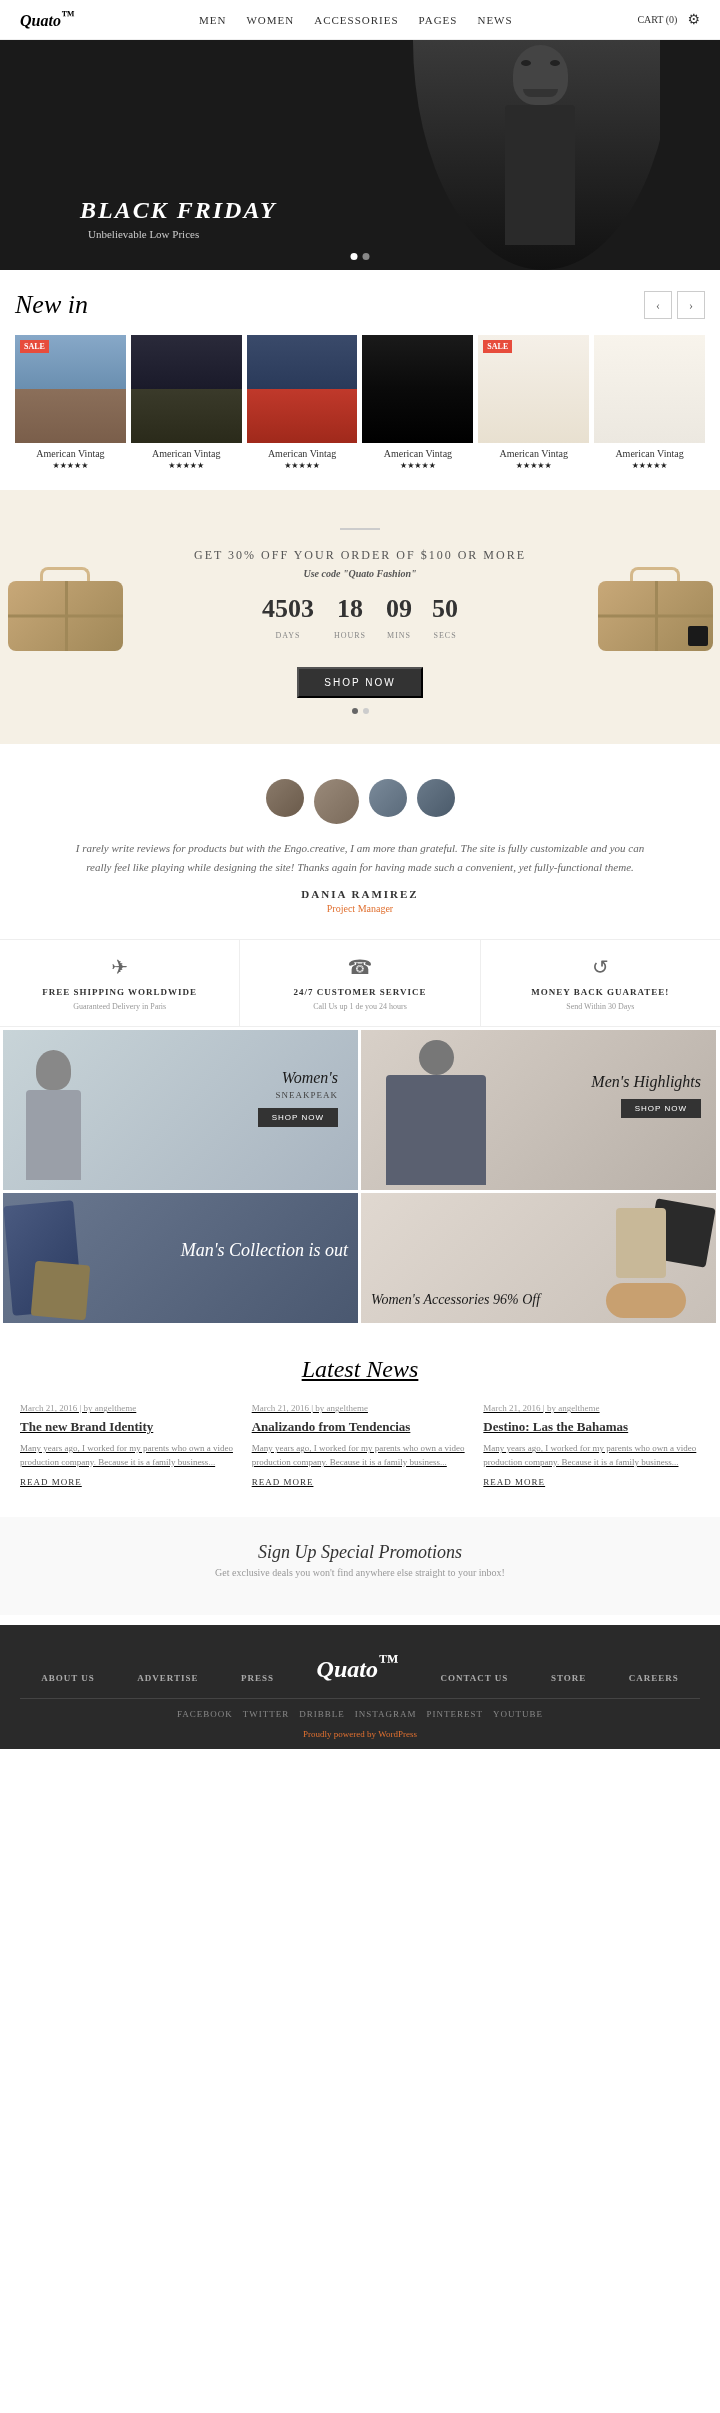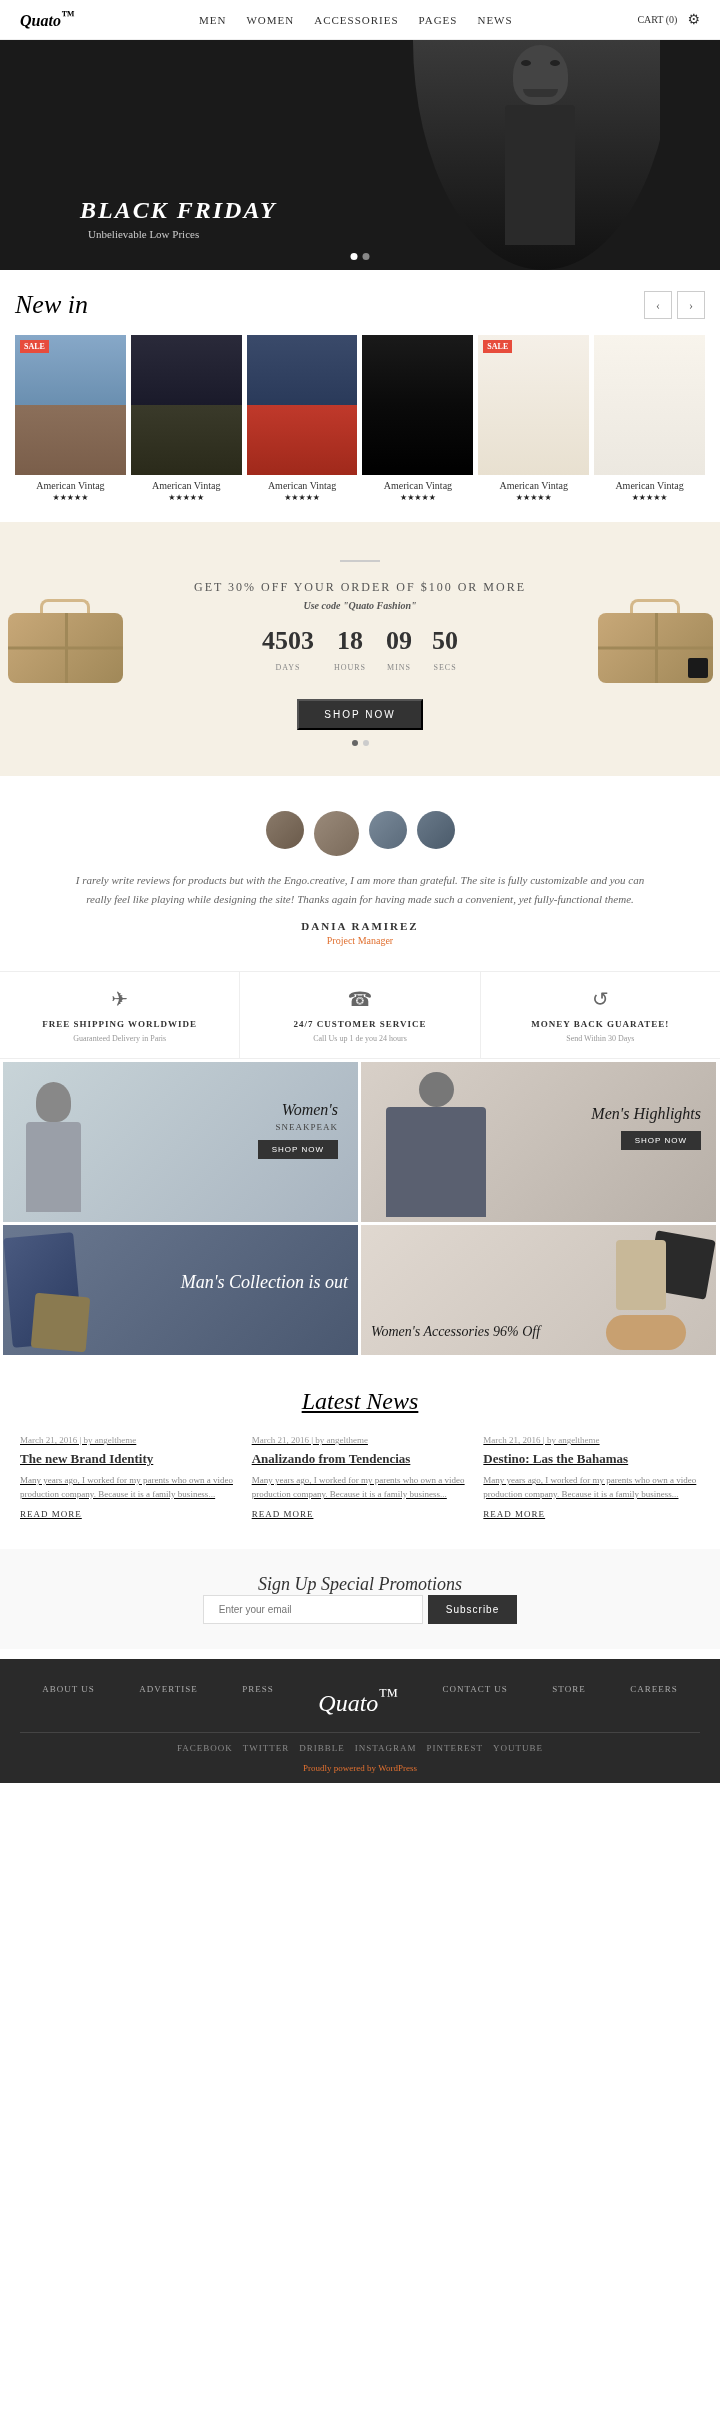--- a/index.html
+++ b/index.html
@@ -30,21 +30,21 @@
     
     .section-new { padding: 20px 15px 10px; }
     .section-header { display: flex; justify-content: space-between; align-items: center; margin-bottom: 15px; }
     .section-title { font-size: 26px; font-weight: normal; font-style: italic; }
     .nav-arrows { display: flex; gap: 5px; }
     .nav-arrow { width: 28px; height: 28px; border: 1px solid #ccc; display: flex; align-items: center; justify-content: center; cursor: pointer; font-size: 12px; color: #666; background: #fff; }
     
     .products-grid { display: flex; gap: 5px; overflow: hidden; }
     .product-card { flex: 1; min-width: 0; position: relative; }
     .product-img {
-      width: 100%; height: 140px; overflow: hidden; position: relative;
+      width: 100%; height: 108px; overflow: hidden; position: relative;
       background: #e8e8e8;
     }
     .product-img-inner {
       width: 100%; height: 100%;
       background: #d0d0d0;
     }
     .sale-badge {
       position: absolute; top: 5px; left: 5px; background: #e74c3c;
       color: #fff; font-size: 8px; padding: 2px 4px; font-weight: bold;
     }
@@ -129,21 +129,21 @@
     
     .signup-section { background: #f9f9f9; padding: 25px 20px; text-align: center; margin: 10px 0; }
     .signup-section h3 { font-size: 18px; font-style: italic; font-weight: normal; color: #333; }
     .signup-section p { font-size: 10px; color: #999; margin-top: 4px; margin-bottom: 12px; }
     .signup-form { display: flex; justify-content: center; gap: 5px; }
     .signup-input { padding: 8px 15px; border: 1px solid #ddd; font-size: 10px; color: #aaa; width: 220px; outline: none; }
     .signup-btn { padding: 8px 18px; background: #333; color: #fff; font-size: 10px; border: none; cursor: pointer; letter-spacing: 1px; }
 
     
     .footer { background: #2a2a2a; padding: 25px 20px 10px; }
-    .footer-links { display: flex; justify-content: space-around; align-items: flex-start; margin-bottom: 15px; }
+    .footer-links { display: flex; justify-content: space-around; align-items: flex-end; margin-bottom: 15px; font-weight: bold; }
     .footer-link { font-size: 9px; color: #aaa; text-decoration: none; letter-spacing: 1px; text-transform: uppercase; }
     .footer-social { display: flex; justify-content: center; gap: 10px; margin: 10px 0; }
     .footer-social-link { font-size: 9px; color: #888; text-decoration: none; text-transform: uppercase; letter-spacing: 1px; }
     .footer-powered { text-align: center; font-size: 9px; color: #e07030; margin-top: 4px; }
     .footer-divider { border: none; border-top: 1px solid #444; margin: 10px 0; }
 
     
     .banner-dots { display: flex; justify-content: center; gap: 5px; margin-top: 10px; }
     .banner-dot { width: 6px; height: 6px; border-radius: 50%; background: #ccc; }
     .banner-dot.active { background: #666; }
@@ -398,24 +398,21 @@
       <div class="news-date">March 21, 2016  | by angeltheme</div>
       <div class="news-title">Destino: Las the Bahamas</div>
       <div class="news-body">Many years ago, I worked for my parents who own a video production company. Because it is a family business...</div>
       <a class="read-more">READ MORE</a>
     </div>
   </div>
 </section>
 
 <section class="signup-section">
   <h3>Sign Up Special Promotions</h3>
-  <div class="signup-form">
-    <input class="signup-input" type="email" placeholder="Enter your email" style="">
-    <button class="signup-btn">Subscribe</button>
-  </div>
+  <p>Get exclusive deals you won't find anywhere else straight to your inbox!</p>
 </section>
 
 <footer class="footer">
   <div class="footer-links">
     <a class="footer-link">ABOUT US</a>
     <a class="footer-link">ADVERTISE</a>
     <a class="footer-link">PRESS</a>
     <div style="font-size:24px;font-style:italic;color:#fff;">
       <span>Quato</span><sup>™</sup>
     </div>

